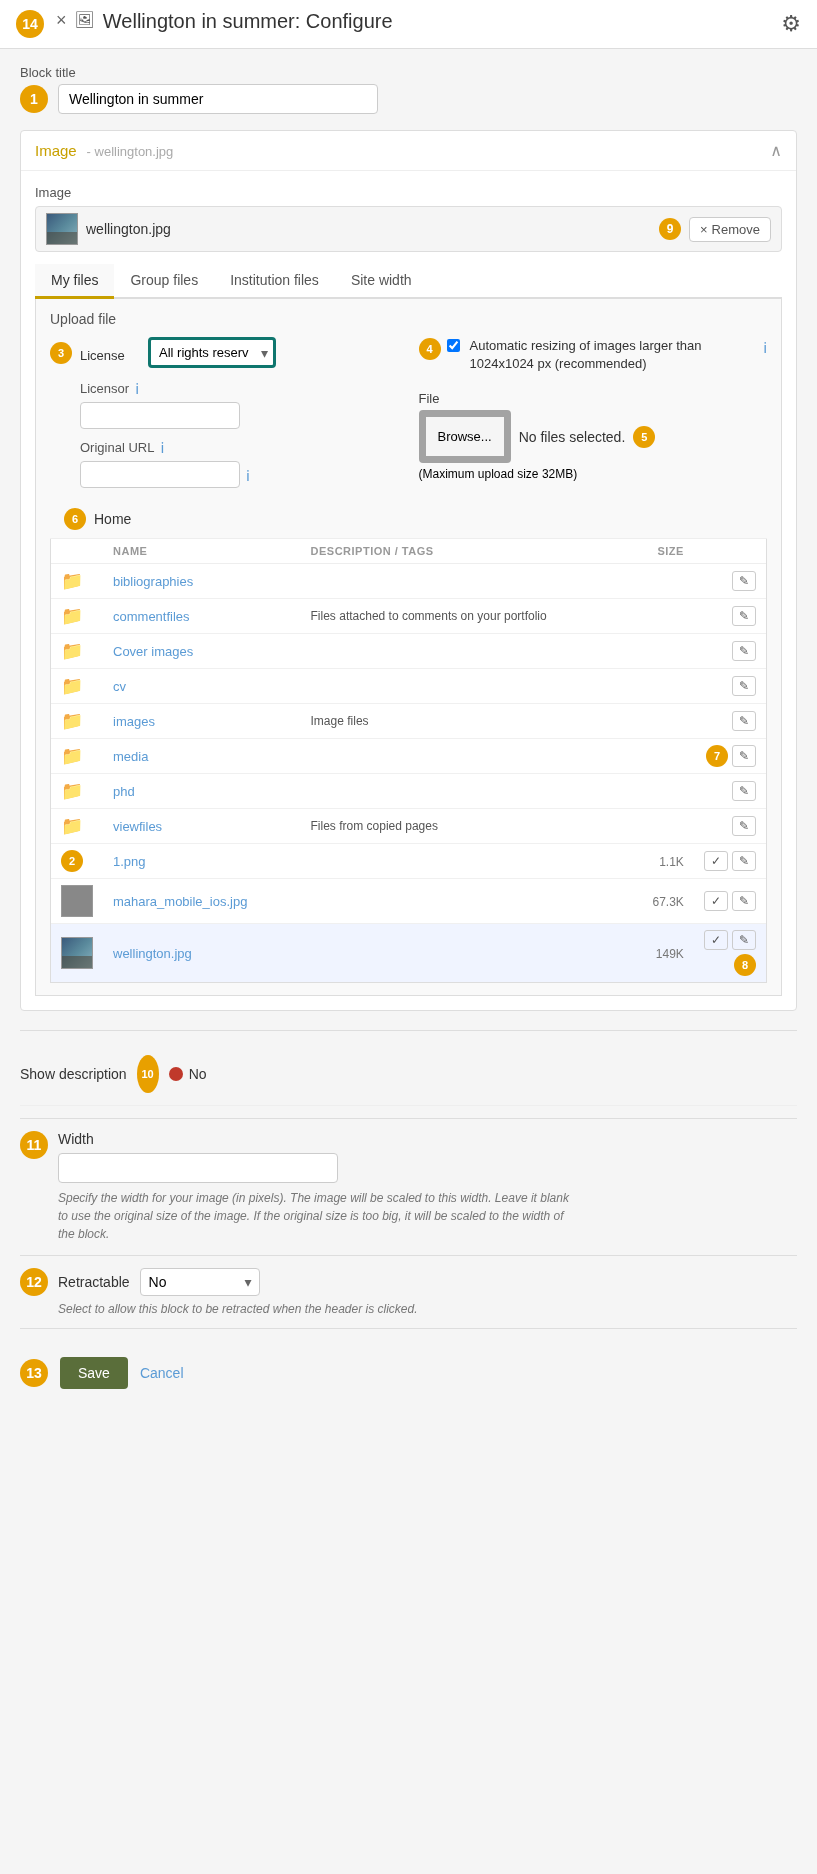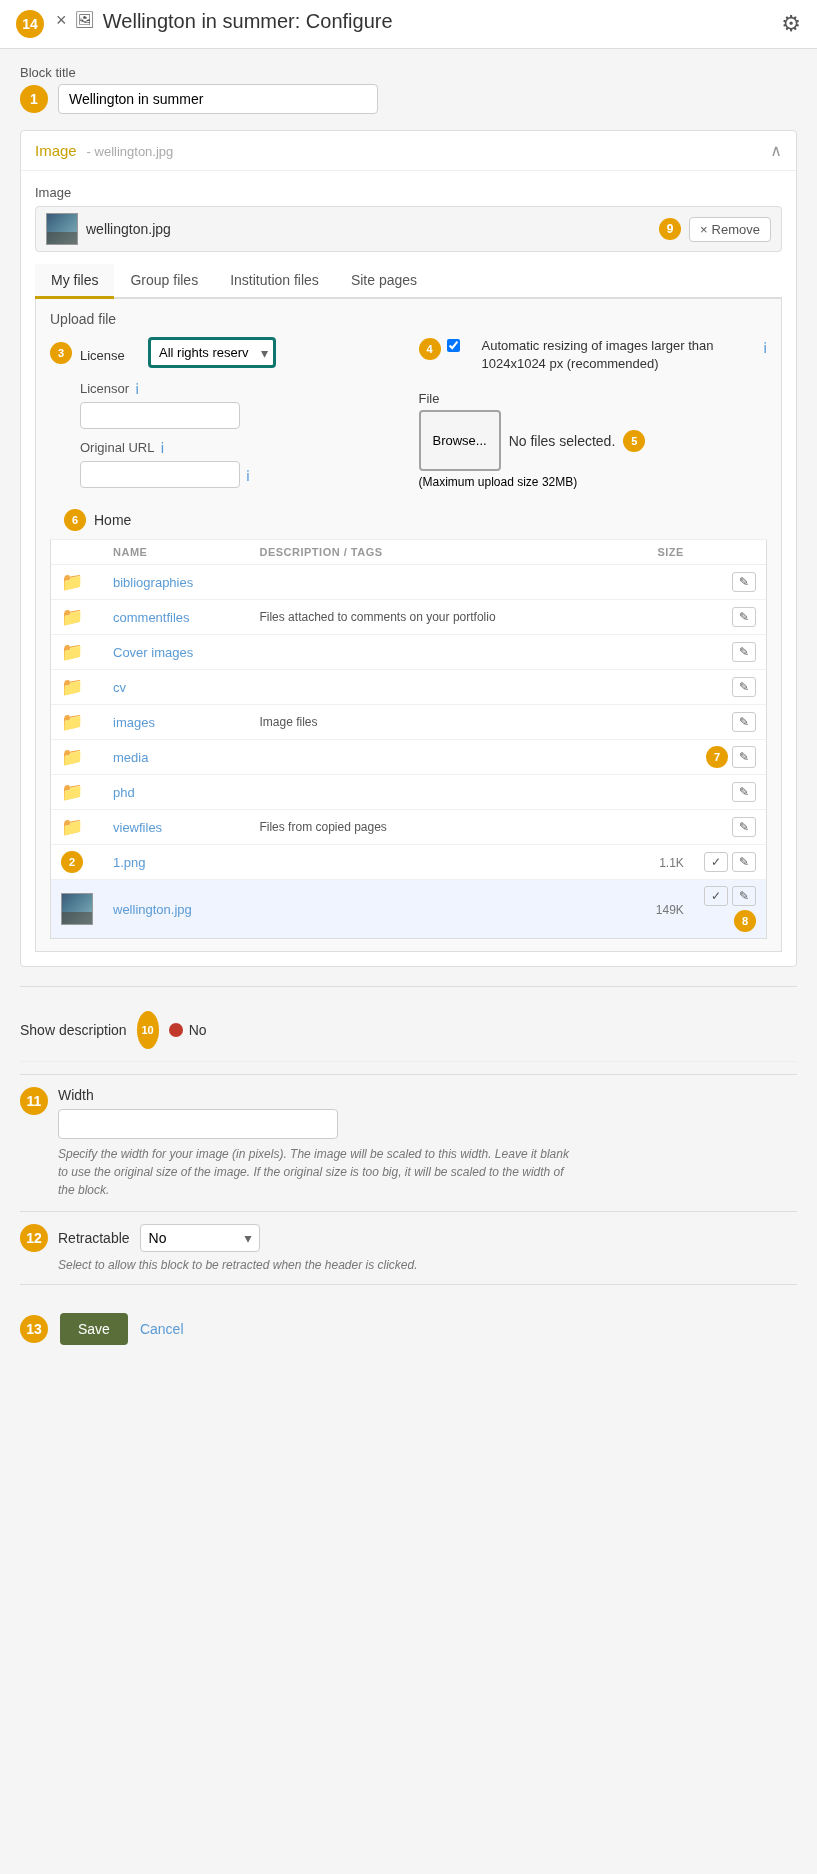--- a/index.html
+++ b/index.html
@@ -248,21 +248,21 @@
       cursor: pointer;
     }
     .sub-label {
       font-size: 13px;
       color: #555;
     }
 
     .checkbox-row {
       display: flex;
       align-items: flex-start;
-      gap: 22px;
+      gap: 10px;
       margin-bottom: 8px;
     }
     .checkbox-row input[type="checkbox"] {
       margin-top: 2px;
     }
     .checkbox-label {
       font-size: 13px;
       color: #333;
       line-height: 1.4;
     }
@@ -272,23 +272,23 @@
       color: #404040;
       margin-bottom: 4px;
     }
     .file-row {
       display: flex;
       align-items: center;
       gap: 8px;
     }
     .browse-btn {
       background: #f5f5f5;
-      border: 2px solid #a3a3a3;
-      border-radius: 4px;
-      padding: 21px 12px;
+      border: 7px solid #a3a3a3;
+      border-radius: 4px;
+      padding: 12px 12px;
       font-size: 13px;
       cursor: pointer;
     }
     .max-upload-text {
       font-size: 12px;
       color: #000000;
       margin-top: 4px;
     }
 
     
@@ -566,21 +566,21 @@
             <span>×</span>
             <span>Remove</span>
           </button>
         </div>
       </div>
 
       <div class="tabs-row">
         <div class="tab-item active">My files</div>
         <div class="tab-item">Group files</div>
         <div class="tab-item">Institution files</div>
-        <div class="tab-item">Site pages</div>
+        <div class="tab-item">Site width</div>
       </div>
 
       <div class="upload-section">
         <div class="upload-title">Upload file</div>
 
         <div class="upload-form-grid">
 
           <div class="upload-left">
             <div style="display:flex;align-items:center;gap:8px;margin-bottom:10px;">
               <span class="badge-circle" style="width:22px;height:22px;font-size:11px;">3</span>
@@ -745,20 +745,34 @@
                     </td>
                 </tr>
 
                 <tr class="table-row">
                   <td>
                     <div class="png-badge">2</div>
                   </td>
                   <td><a class="file-name-link">1.png</a></td>
                   <td></td>
                   <td style="text-align:right;"><span class="file-size">1.1K</span></td>
+                  <td>
+                      <div class="action-btns">
+                        <button class="check-btn">✓</button>
+                        <button class="edit-btn">✎</button>
+                      </div>
+                    </td>
+                </tr>
+                <tr class="table-row">
+                  <td>
+                    <div class="mahara-img-thumb"></div>
+                  </td>
+                  <td><a class="file-name-link">mahara_mobile_ios.jpg</a></td>
+                  <td></td>
+                  <td style="text-align:right;"><span class="file-size">67.3K</span></td>
                   <td>
                       <div class="action-btns">
                         <button class="check-btn">✓</button>
                         <button class="edit-btn">✎</button>
                       </div>
                     </td>
                 </tr>
                 <tr class="table-row" style="background:#f0f4ff;">
                   <td>
                     <div class="wellington-img-thumb"></div>

